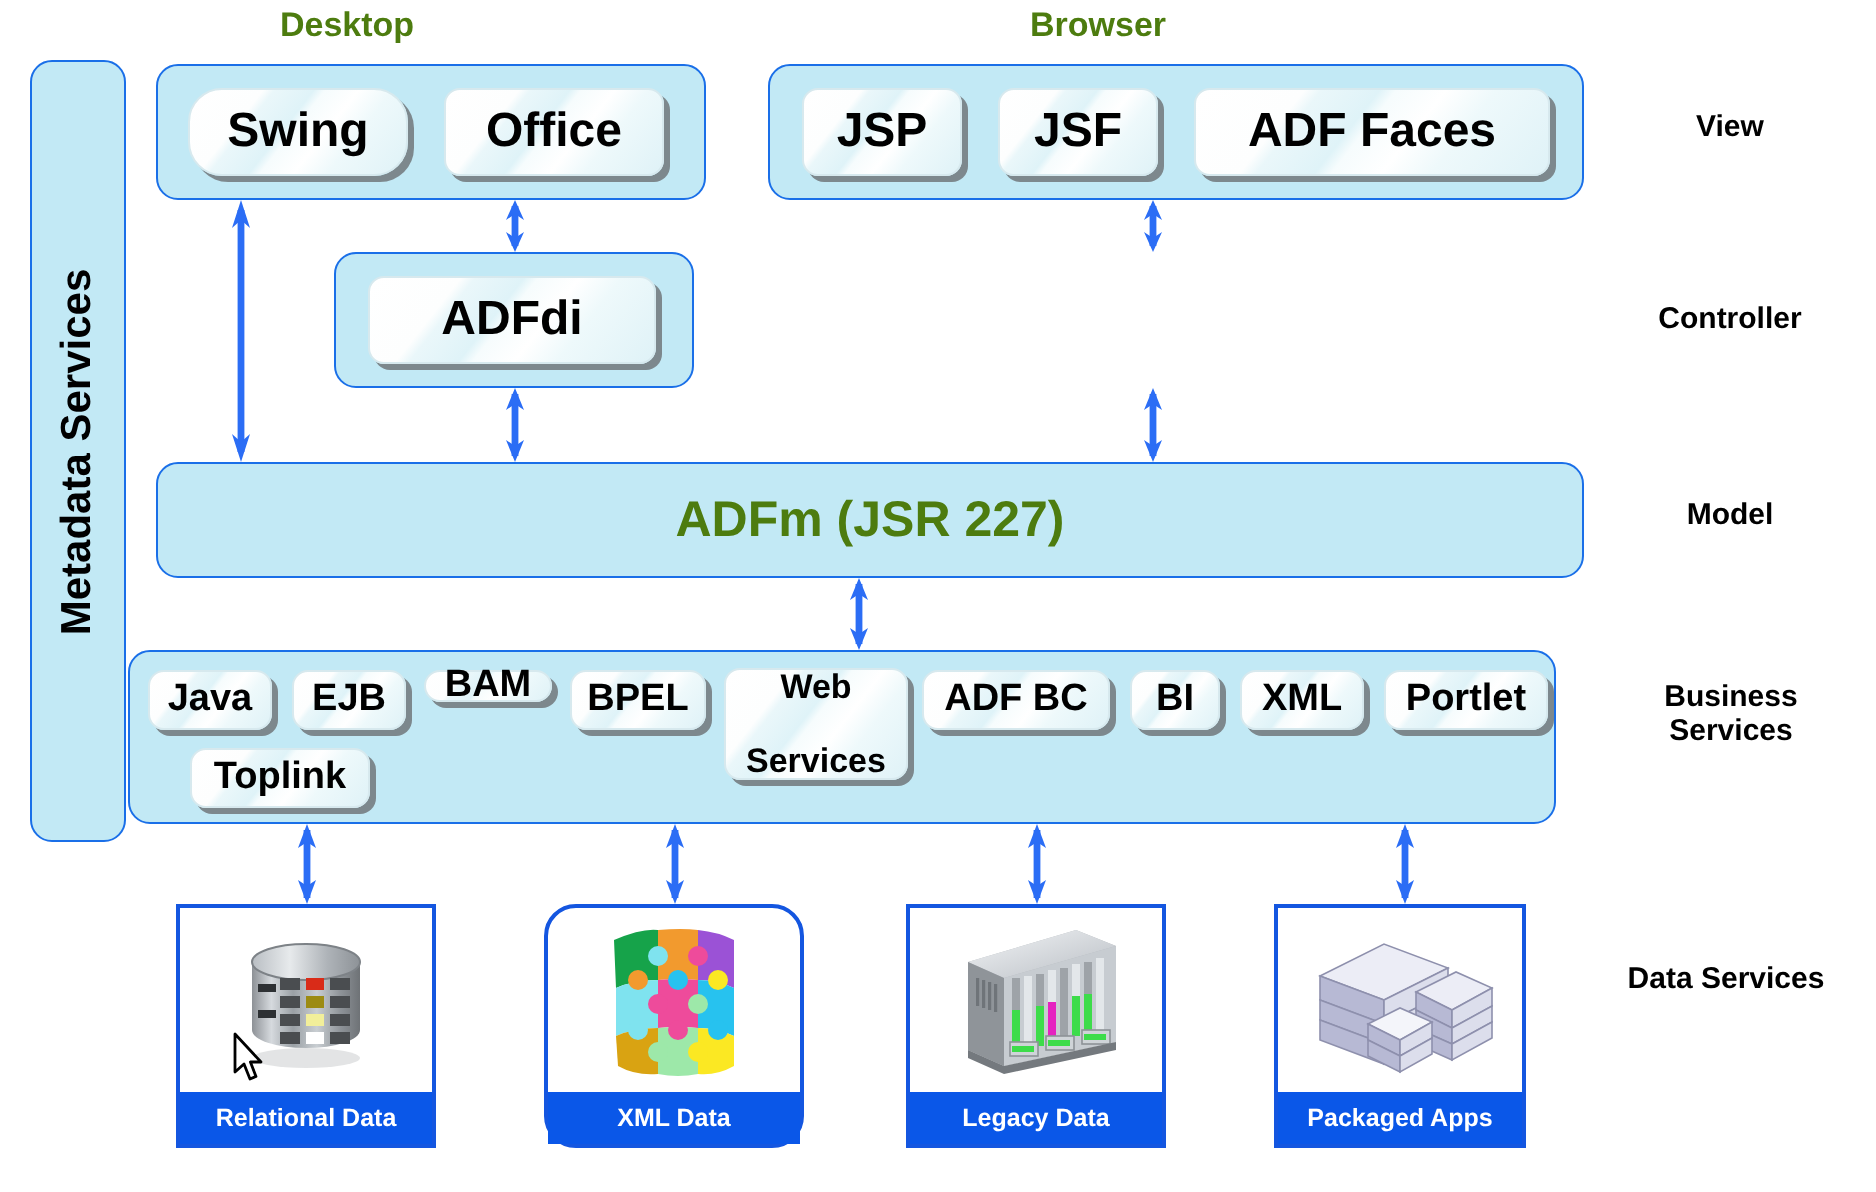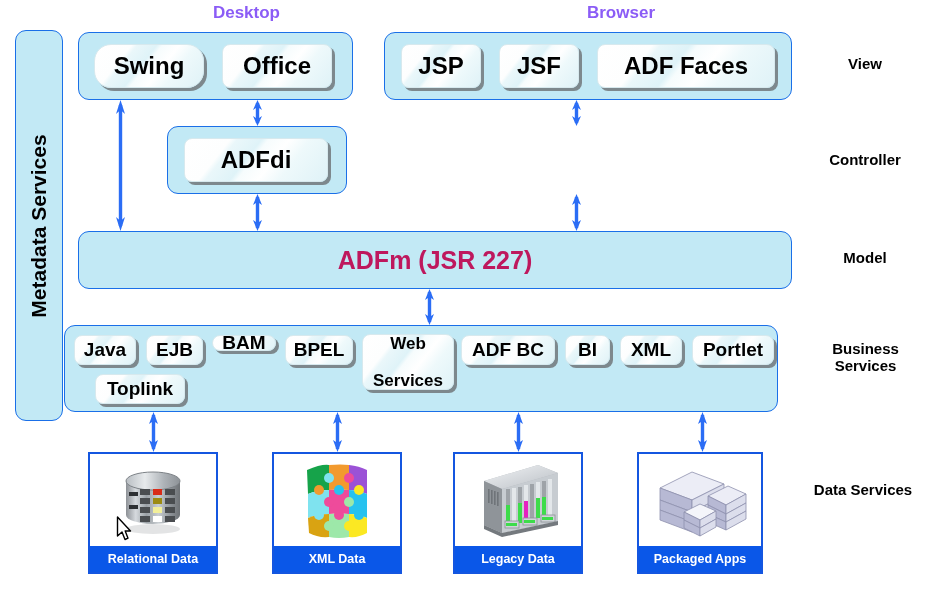--- a/index.html
+++ b/index.html
@@ -18,22 +18,22 @@
     overflow: hidden;
   }
 
   
   .abs { position: absolute; box-sizing: border-box; }
 
   
   .col-header {
     font-size: 17px;
     font-weight: bold;
-    color: #8b5cf6;
-    text-align: right;
+    color: #4d7c0f;
+    text-align: left;
     letter-spacing: 0px;
   }
 
   
   .tier-label {
     font-size: 15px;
     font-weight: bold;
     color: #000;
     text-align: center;
     line-height: 1.15;
@@ -153,21 +153,21 @@
   <div class="abs tier-label" style="left:800px; top:55px; width:130px;">View</div>
 
   <div class="abs panel" style="left:167px; top:126px; width:180px; height:68px;">
     <div class="chip" style="left:16px; top:11px; width:144px; height:44px; font-size:24px;">ADFdi</div>
   </div>
 
 
   <div class="abs tier-label" style="left:800px; top:151px; width:130px;">Controller</div>
 
   <div class="abs panel" style="left:78px; top:231px; width:714px; height:58px; display:flex; align-items:center; justify-content:center;">
-    <span style="font-size:25px; font-weight:bold; color:#be185d;">ADFm (JSR 227)</span>
+    <span style="font-size:25px; font-weight:bold; color:#4d7c0f;">ADFm (JSR 227)</span>
   </div>
 
   <div class="abs tier-label" style="left:800px; top:249px; width:130px;">Model</div>
 
   <div class="abs panel" style="left:64px; top:325px; width:714px; height:87px;">
     <div class="chip" style="left:9px; top:9px; width:62px; height:30px; font-size:19px;">Java</div>
     <div class="chip" style="left:81px; top:9px; width:57px; height:30px; font-size:19px;">EJB</div>
     <div class="chip" style="left:147px; top:9px; width:64px; height:16px; font-size:19px;">BAM</div>
     <div class="chip" style="left:220px; top:9px; width:68px; height:30px; font-size:19px;">BPEL</div>
 
@@ -229,21 +229,21 @@
         </g>
       </svg>
 
       <svg class="cursor" style="left:26px; top:62px; transform:none;" width="17" height="26" viewBox="0 0 17 26">
         <polygon points="1,1 1,20 5.5,16 8.5,23.5 11.5,22.2 8.7,15 14,15" fill="#ffffff" stroke="#000000" stroke-width="1.4" stroke-linejoin="round"></polygon>
       </svg>
     </div>
     <div class="ds-caption">Relational Data</div>
   </div>
 
-  <div class="ds-card" style="left:272px; top:452px; width:130px; height:122px;">
+  <div class="ds-card" style="left:272px; top:452px; width:130px; height:122px;border-radius:16px;">
     <div class="ds-icon-area">
       <svg width="72" height="80" viewBox="0 0 72 80">
         <g>
           <path d="M6 10 Q20 4 28 5 L28 30 Q16 30 7 34 Z" fill="#16a34a"></path>
           <path d="M28 5 Q40 4 48 5 L48 30 Q38 29 28 30 Z" fill="#f29a2e"></path>
           <path d="M48 5 Q58 6 66 10 L66 34 Q57 30 48 30 Z" fill="#9b52d6"></path>
           <path d="M7 34 Q16 30 28 30 L28 54 Q16 54 7 58 Z" fill="#7fe3ef"></path>
           <path d="M28 30 Q38 29 48 30 L48 54 Q38 53 28 54 Z" fill="#ee4b9b"></path>
           <path d="M48 30 Q57 30 66 34 L66 58 Q57 54 48 54 Z" fill="#27c2ef"></path>
           <path d="M7 58 Q16 54 28 54 L28 77 Q17 78 8 73 Z" fill="#d9a312"></path>

